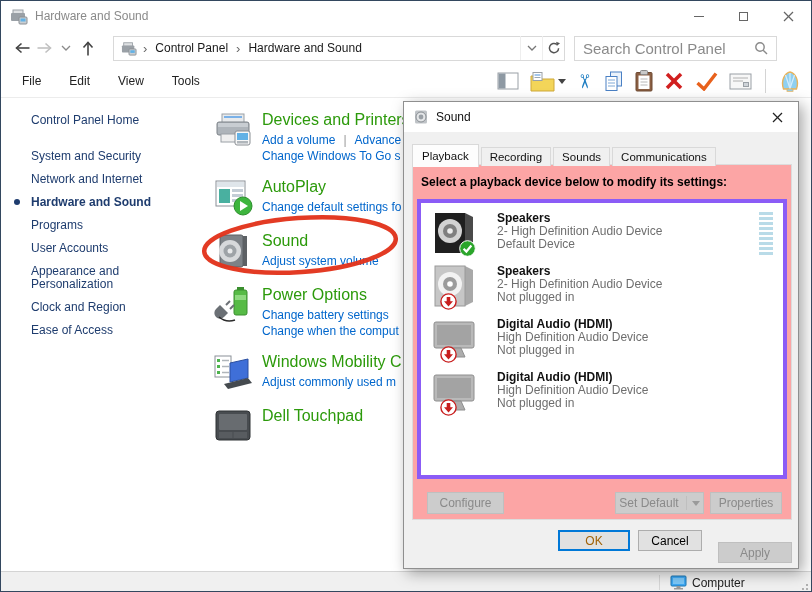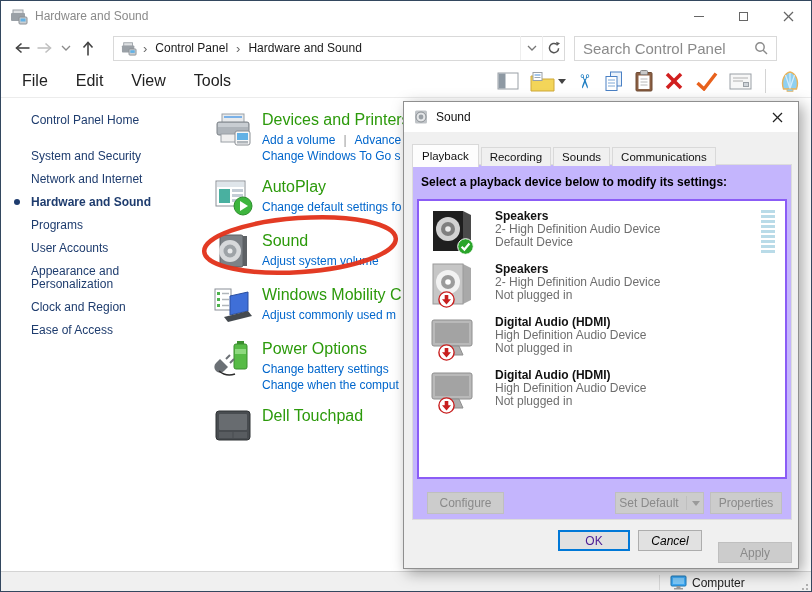--- a/index.html
+++ b/index.html
@@ -25,21 +25,21 @@
   .crumb { padding:1px 2px; }
   .addr-right { margin-left:auto; display:flex; align-items:center; }
   .addr-right .nav-btn { border-left:1px solid #eee; }
   .search { width:203px; height:25px; border:1px solid #d9d9d9; margin-left:9px; display:flex; align-items:center; background:#fff; }
   .search input { border:none; outline:none; flex:1; padding:0 2px 0 8px; font-size:15px; color:#333; font-family:inherit; background:transparent; min-width:0; }
   .search input::placeholder { color:#8a8a8a; }
   .search-icn { padding:0 8px 0 4px; display:flex; }
 
   
   .menubar { height:33px; display:flex; align-items:center; padding:0 10px 0 18px; border-bottom:1px solid #ececec; }
-  .menu-item { font-size:16px; color:#222; margin-right:22px; padding:2px 3px; }
+  .menu-item { font-size:12px; color:#222; margin-right:22px; padding:2px 3px; }
   .toolbar { margin-left:auto; display:flex; align-items:center; gap:11px; }
   .tb-icn { display:flex; align-items:center; }
   .tb-sep { width:1px; height:24px; background:#d4d4d4; margin:0 2px; }
   .cut-glyph { color:#1f7ec2; font-size:19px; display:inline-block; transform:rotate(90deg); line-height:1; }
   .drop-arrow { width:0; height:0; border-left:4px solid transparent; border-right:4px solid transparent; border-top:5px solid #444; margin-left:3px; }
 
   
   .content { display:flex; height:473px; }
   .sidebar { width:200px; flex:none; padding-top:15px; font-size:12px; color:var(--sidebar-navy); }
   .sb-home { margin:0 0 23px 30px; }
@@ -59,35 +59,35 @@
   .annotation { position:absolute; left:198px; top:212px; z-index:5; pointer-events:none; }
 
   
   .dialog { position:absolute; left:402px; top:100px; width:396px; height:468px; background:#f0f0f0; border:1px solid #8f8f8f; box-shadow:4px 4px 14px rgba(0,0,0,.35); z-index:10; font-size:12px; }
   .dlg-titlebar { height:30px; background:#fff; display:flex; align-items:center; padding-left:9px; }
   .dlg-title { margin-left:7px; font-size:12px; color:#111; }
   .dlg-close { position:absolute; right:0; top:0; width:42px; height:30px; display:flex; align-items:center; justify-content:center; }
   .tabstrip { position:absolute; left:8px; top:41px; display:flex; align-items:flex-end; z-index:12; }
   .tab { font-size:11.5px; color:#111; background:#f0f0f0; border:1px solid #d9d9d9; border-bottom:none; padding:3px 8px; margin-right:2px; }
   .tab.active { background:#fdfdfd; padding:5px 9px 5px; position:relative; top:1px; }
-  .tabpage { position:absolute; left:8px; top:62px; width:380px; height:356px; background:#c4b5fd; border:1px solid #dcdcdc; z-index:11; }
+  .tabpage { position:absolute; left:8px; top:62px; width:380px; height:356px; background:#fca5a5; border:1px solid #dcdcdc; z-index:11; }
   .instruction { margin:10px 0 8px 8px; font-weight:600; color:#000; }
-  .device-list { position:absolute; left:4px; top:34px; width:370px; height:280px; border:2px solid #8b5cf6; background:#fff; overflow:hidden; }
+  .device-list { position:absolute; left:4px; top:34px; width:370px; height:280px; border:4px solid #8b5cf6; background:#fff; overflow:hidden; }
   .device-row { display:flex; padding:8px 8px 0 10px; height:53px; position:relative; }
   .dev-icon { width:46px; height:44px; position:relative; margin-right:20px; flex:none; }
   .badge { position:absolute; bottom:-2px; width:17px; height:17px; }
   .badge.check { right:1px; }
   .badge.down { left:9px; }
   .dev-name { font-weight:600; color:#111; line-height:14px; }
   .dev-sub { color:#6e6e6e; line-height:13px; }
   .meter { position:absolute; right:10px; top:9px; width:14px; height:45px; background:repeating-linear-gradient(to bottom,#b9dbe8 0 3px,#ffffff 3px 5px); }
   .btn { position:absolute; display:flex; align-items:center; justify-content:center; font-size:12px; }
   .btn.disabled { background:#cccccc; border:1px solid #bfbfbf; color:#8a8a8a; }
-  .btn.normal { background:#e1e1e1; border:1px solid #adadad; color:#000;font-style:italic; }
-  .btn.default-focus { background:#e1e1e1; border:2px solid var(--focus-blue); color:#4c1d95; }
+  .btn.normal { background:#e1e1e1; border:1px solid #adadad; color:#000; }
+  .btn.default-focus { background:#e1e1e1; border:2px solid var(--focus-blue); color:#a16207; }
   .split-sep { width:1px; height:14px; background:#bfbfbf; margin:0 5px 0 7px; }
   .dd-arrow { width:0; height:0; border-left:4px solid transparent; border-right:4px solid transparent; border-top:5px solid #9a9a9a; }
 
   
   .statusbar { height:22px; background:#f0f0f0; border-top:1px solid #d4d4d4; position:relative; }
   .sb-divider { position:absolute; left:658px; top:3px; height:15px; width:1px; background:#d6d6d6; }
   .computer { position:absolute; left:669px; top:0; height:21px; display:flex; gap:5px; align-items:center; font-size:12px; color:#222; }
   .grip { position:absolute; right:2px; bottom:2px; }
 </style>
 </head>
@@ -320,49 +320,49 @@
               <circle cx="17" cy="19" r="6.5" fill="#9ea3a7"></circle>
               <circle cx="17" cy="19" r="2.5" fill="#e9eaeb"></circle>
             </svg></span>
           <div>
             <div class="cp-title">Sound</div>
             <div class="cp-links"><span class="cp-link">Adjust system volume</span></div>
           </div>
         </div>
         <div class="cp-item">
           <span class="cp-icon"><svg width="40" height="38" viewBox="0 0 40 38">
+              <rect x="21" y="4" width="13" height="25" rx="2" fill="#57bb46" stroke="#3a8f2e"></rect>
+              <rect x="24" y="1" width="7" height="3" fill="#3a8f2e"></rect>
+              <rect x="22" y="9" width="11" height="5" fill="#8ed97f"></rect>
+              <path d="M7,19 l8,8 -4,4 a5.5,5.5 0 0 1 -8,-8 z" fill="#6b7075"></path>
+              <line x1="13" y1="19" x2="17" y2="15" stroke="#6b7075" stroke-width="2"></line>
+              <line x1="17" y1="23" x2="21" y2="19" stroke="#6b7075" stroke-width="2"></line>
+              <path d="M6,31 q7,6 16,3" stroke="#2c2c2c" stroke-width="1.6" fill="none"></path>
+            </svg></span>
+          <div>
+            <div class="cp-title">Power Options</div>
+            <div class="cp-links"><span class="cp-link">Change battery settings</span></div>
+            <div class="cp-links"><span class="cp-link">Change when the comput</span></div>
+          </div>
+        </div>
+        <div class="cp-item">
+          <span class="cp-icon"><svg width="40" height="38" viewBox="0 0 40 38">
               <rect x="2" y="3" width="16" height="21" fill="#ffffff" stroke="#8a9097"></rect>
               <rect x="4" y="6" width="3" height="3" fill="#4db34d"></rect>
               <line x1="9" y1="7.5" x2="16" y2="7.5" stroke="#b0b6bb" stroke-width="1.5"></line>
               <rect x="4" y="12" width="3" height="3" fill="#4db34d"></rect>
               <line x1="9" y1="13.5" x2="16" y2="13.5" stroke="#b0b6bb" stroke-width="1.5"></line>
               <rect x="4" y="18" width="3" height="3" fill="#4db34d"></rect>
               <line x1="9" y1="19.5" x2="16" y2="19.5" stroke="#b0b6bb" stroke-width="1.5"></line>
               <polygon points="17,10 35,6 35,25 17,29" fill="#3f6fd8" stroke="#2b4fa0"></polygon>
               <polygon points="11,31 35,25 39,30 15,36" fill="#454a4f"></polygon>
             </svg></span>
           <div>
             <div class="cp-title">Windows Mobility C</div>
             <div class="cp-links"><span class="cp-link">Adjust commonly used m</span></div>
-          </div>
-        </div>
-        <div class="cp-item">
-          <span class="cp-icon"><svg width="40" height="38" viewBox="0 0 40 38">
-              <rect x="21" y="4" width="13" height="25" rx="2" fill="#57bb46" stroke="#3a8f2e"></rect>
-              <rect x="24" y="1" width="7" height="3" fill="#3a8f2e"></rect>
-              <rect x="22" y="9" width="11" height="5" fill="#8ed97f"></rect>
-              <path d="M7,19 l8,8 -4,4 a5.5,5.5 0 0 1 -8,-8 z" fill="#6b7075"></path>
-              <line x1="13" y1="19" x2="17" y2="15" stroke="#6b7075" stroke-width="2"></line>
-              <line x1="17" y1="23" x2="21" y2="19" stroke="#6b7075" stroke-width="2"></line>
-              <path d="M6,31 q7,6 16,3" stroke="#2c2c2c" stroke-width="1.6" fill="none"></path>
-            </svg></span>
-          <div>
-            <div class="cp-title">Power Options</div>
-            <div class="cp-links"><span class="cp-link">Change battery settings</span></div>
-            <div class="cp-links"><span class="cp-link">Change when the comput</span></div>
           </div>
         </div>
         <div class="cp-item">
           <span class="cp-icon"><svg width="40" height="38" viewBox="0 0 40 38">
               <rect x="3" y="4" width="34" height="29" rx="3" fill="#484c50" stroke="#2f3235"></rect>
               <rect x="6" y="7" width="28" height="16" rx="1" fill="#686c70"></rect>
               <rect x="6" y="25" width="13.5" height="6" fill="#585c60"></rect>
               <rect x="20.5" y="25" width="13.5" height="6" fill="#585c60"></rect>
             </svg></span>
           <div>

